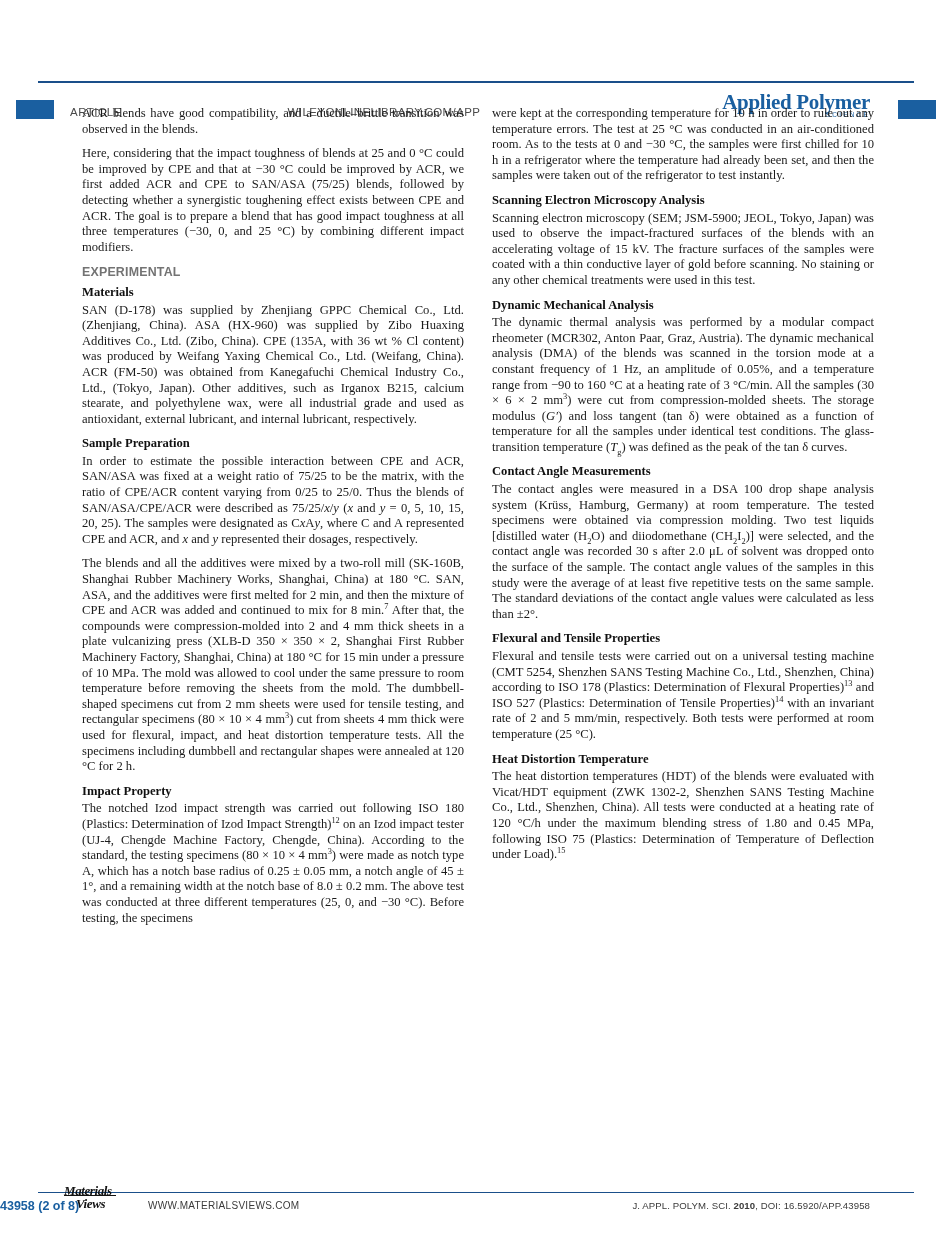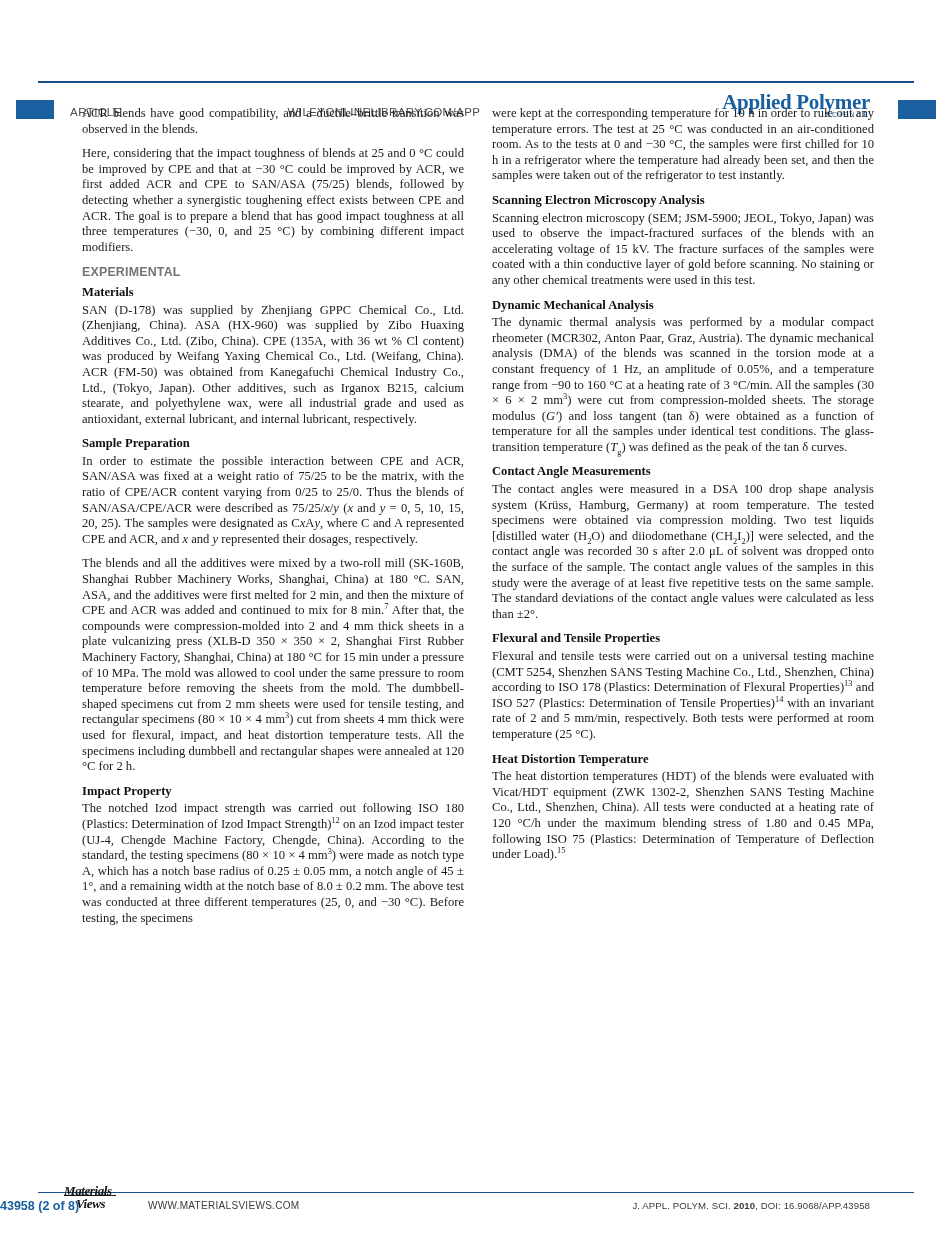--- a/index.html
+++ b/index.html
@@ -275,16 +275,16 @@
 
   <div class="footer-rule"></div>
   <div class="footer">
     <div class="mv-logo">
       <span class="mv1">Materials</span>
       <span class="mv-line"></span>
       <span class="mv2">Views</span>
     </div>
     <div class="footer-left-text">WWW.MATERIALSVIEWS.COM</div>
     <div class="footer-center">43958 (2 of 8)</div>
-    <div class="footer-right"><span>J. APPL. POLYM. SCI. </span><b>2010</b><span>, DOI: 16.9068/APP.43958</span></div>
+    <div class="footer-right"><span>J. APPL. POLYM. SCI. </span><b>2010</b><span>, DOI: 16.5920/APP.43958</span></div>
   </div>
 
 </div>
 
 </body></html>

